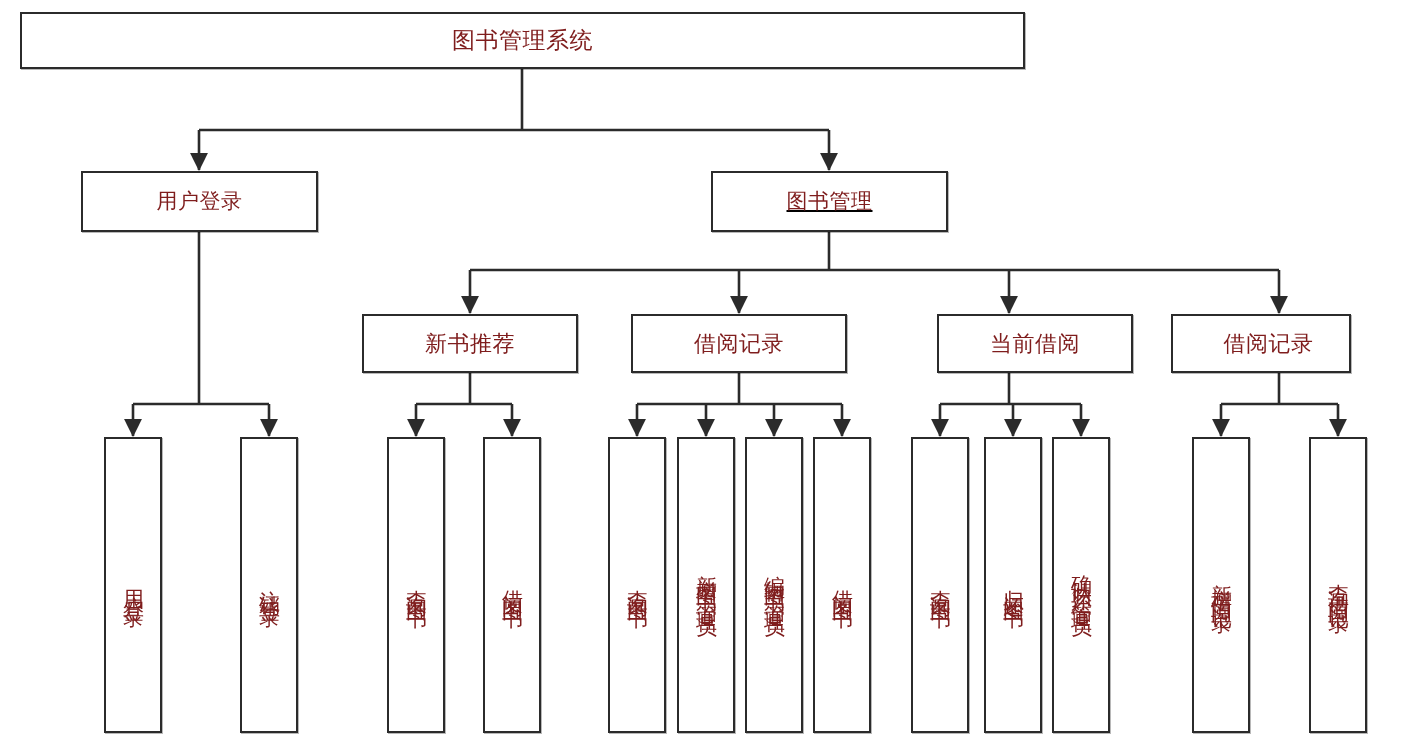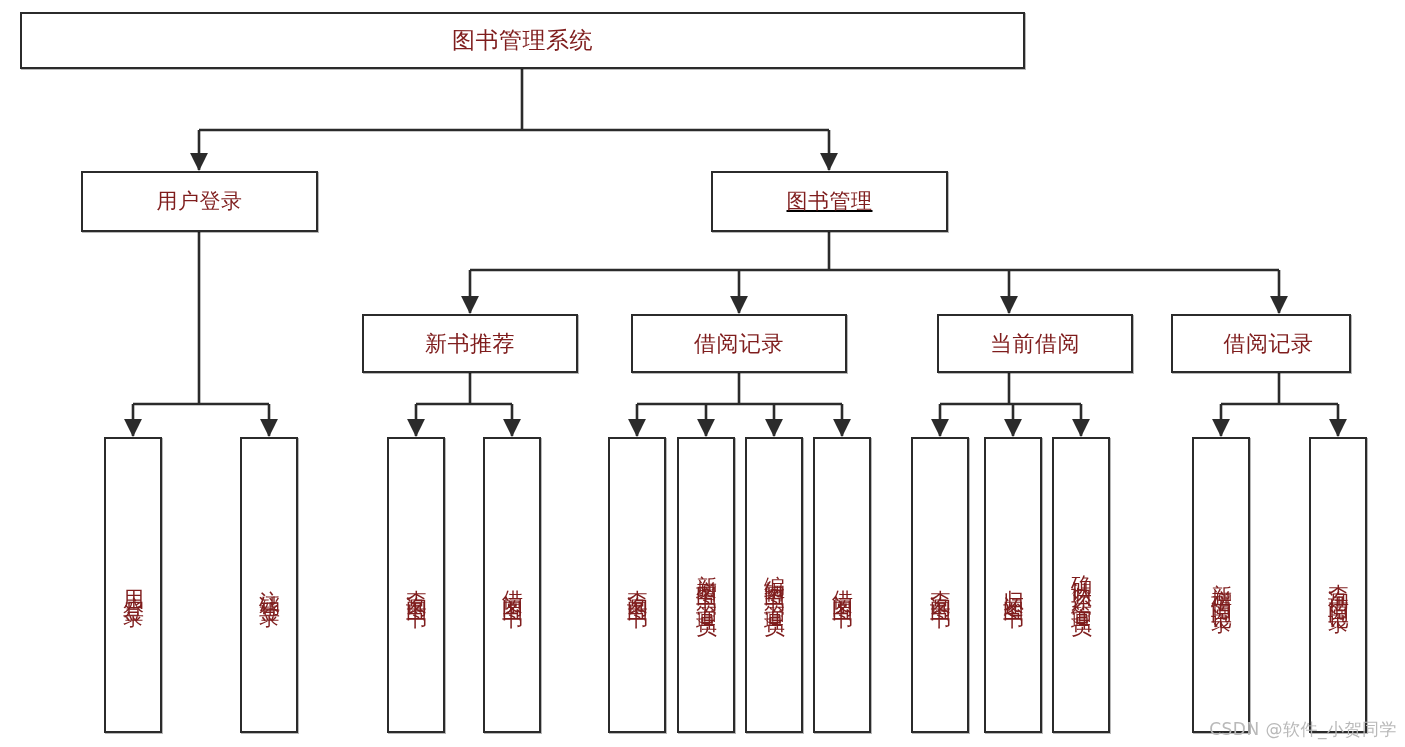--- a/index.html
+++ b/index.html
@@ -214,15 +214,14 @@
           <span class="node-label">新增借阅记录</span>
         </div>
       </div>
       <div class="node-box node-leafbox node-leaf" style="left: 1309px; top: 437px; width: 58px; height: 296px;">
         <div class="leaf-inner">
           <span class="node-label">查询借阅记录</span>
         </div>
       </div>
     </div>
 
-  <div class="watermark">CSDN @软件_小贺同学</div>
 
 </div>
 
 </body></html>

